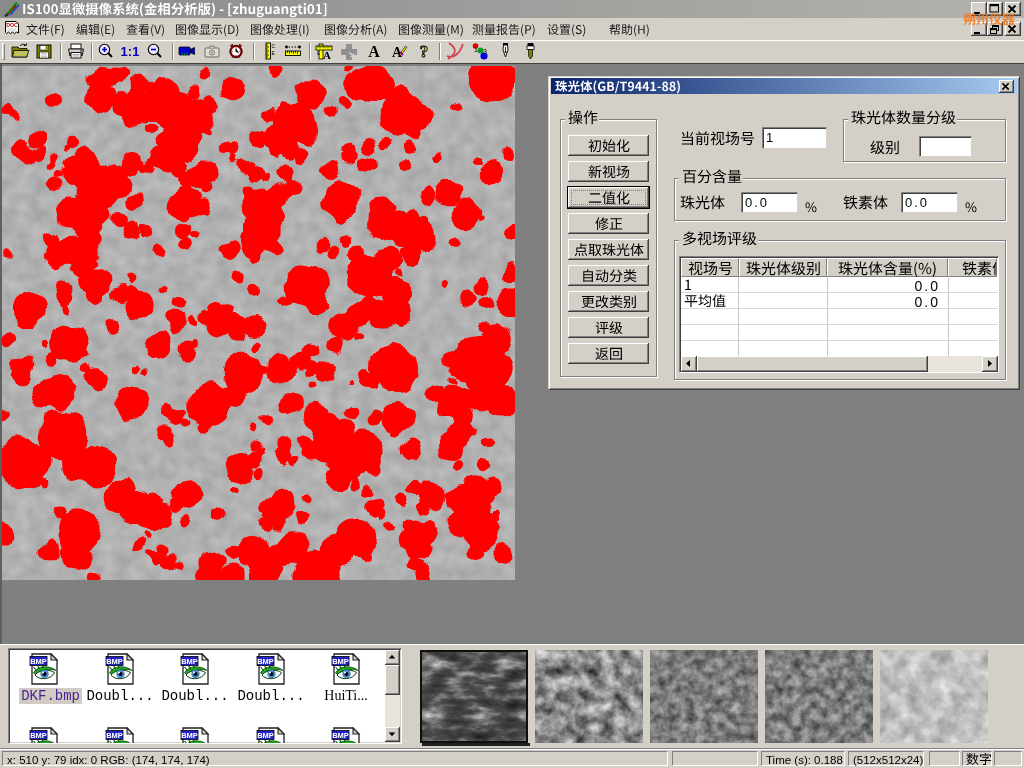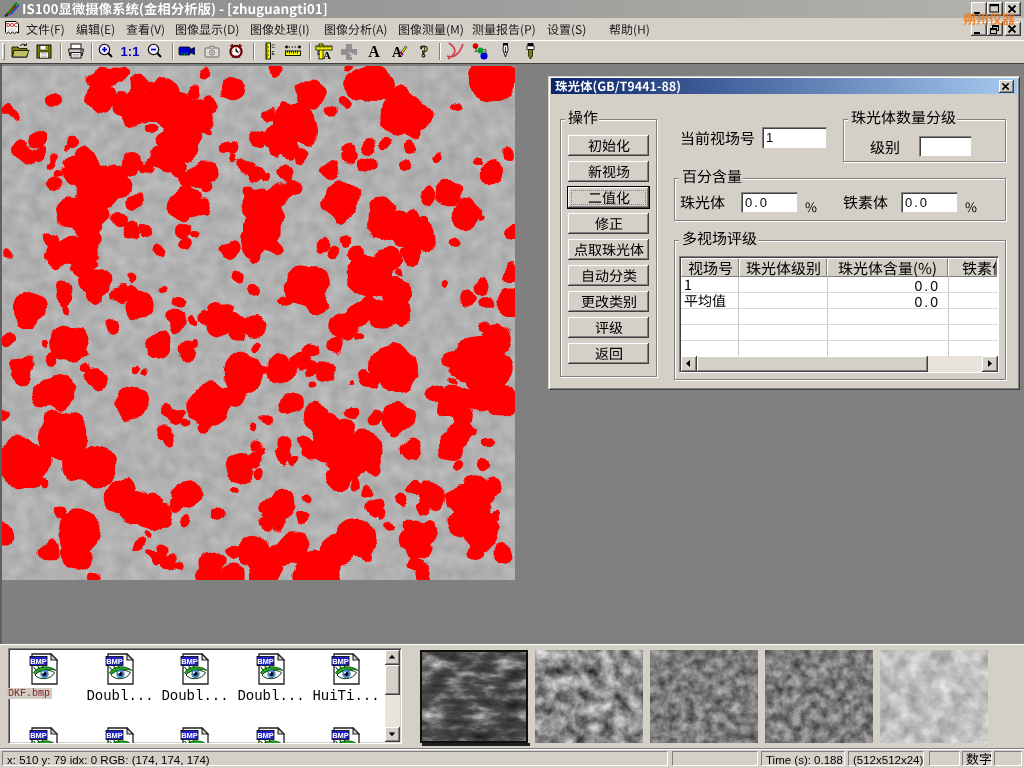--- a/index.html
+++ b/index.html
@@ -860,37 +860,37 @@
 <circle cx="15.5" cy="21" r="4.2" fill="#4888c8"></circle>
         <circle cx="15.5" cy="21" r="2" fill="#000"></circle>
 <circle cx="14" cy="19.5" r="1" fill="#fff"></circle>
 <path d="M4.5 14 L7.5 17.5 M8.5 12.5 L10.5 16 M13 11.5 L14 15" stroke="#0a4a0a" stroke-width="1.1"></path>
 </g>
     </defs>
   </svg>
 <svg class="abs" style="left:29px;top:653px" width="30" height="33" viewBox="0 0 30 33">
     <use href="#bmpicon"></use>
   </svg>
-<div class="abs" style="left:6px;top:688px;width:76px;text-align:left;font-family:'Liberation Mono',monospace;font-size:10px;color:#7f1d1d"><span style="background:#d0ccc4;padding:0 2px">DKF.bmp</span></div>
+<div class="abs" style="left:6px;top:688px;width:76px;text-align:right;font-family:'Liberation Mono',monospace;font-size:14px;color:#4c1d95"><span style="background:#d0ccc4;padding:0 2px">DKF.bmp</span></div>
 <svg class="abs" style="left:105px;top:653px" width="30" height="33" viewBox="0 0 30 33">
     <use href="#bmpicon"></use>
   </svg>
 <div class="abs" style="left:82px;top:688px;width:76px;text-align:center;font-family:'Liberation Mono',monospace;font-size:14px;color:#000"><span style="padding:0 2px">Doubl...</span></div>
 <svg class="abs" style="left:180px;top:653px" width="30" height="33" viewBox="0 0 30 33">
     <use href="#bmpicon"></use>
   </svg>
 <div class="abs" style="left:157px;top:688px;width:76px;text-align:center;font-family:'Liberation Mono',monospace;font-size:14px;color:#000"><span style="padding:0 2px">Doubl...</span></div>
 <svg class="abs" style="left:256px;top:653px" width="30" height="33" viewBox="0 0 30 33">
     <use href="#bmpicon"></use>
   </svg>
 <div class="abs" style="left:233px;top:688px;width:76px;text-align:center;font-family:'Liberation Mono',monospace;font-size:14px;color:#000"><span style="padding:0 2px">Doubl...</span></div>
 <svg class="abs" style="left:331px;top:653px" width="30" height="33" viewBox="0 0 30 33">
     <use href="#bmpicon"></use>
   </svg>
-<div class="abs" style="left:308px;top:688px;width:76px;text-align:center;font-family:Liberation Mono, monospace;font-size:14px;color:#000"><span style="padding:0 2px">HuiTi...</span></div>
+<div class="abs" style="left:308px;top:688px;width:76px;text-align:center;font-family:Liberation Serif, serif;font-size:14px;color:#000"><span style="padding:0 2px">HuiTi...</span></div>
 <div class="abs" style="left:29px;top:727px;width:30px;height:16px;overflow:hidden"><svg width="30" height="33" viewBox="0 0 30 33">
       <use href="#bmpicon"></use>
     </svg></div>
 <div class="abs" style="left:105px;top:727px;width:30px;height:16px;overflow:hidden"><svg width="30" height="33" viewBox="0 0 30 33">
       <use href="#bmpicon"></use>
     </svg></div>
 <div class="abs" style="left:180px;top:727px;width:30px;height:16px;overflow:hidden"><svg width="30" height="33" viewBox="0 0 30 33">
       <use href="#bmpicon"></use>
     </svg></div>
 <div class="abs" style="left:256px;top:727px;width:30px;height:16px;overflow:hidden"><svg width="30" height="33" viewBox="0 0 30 33">

